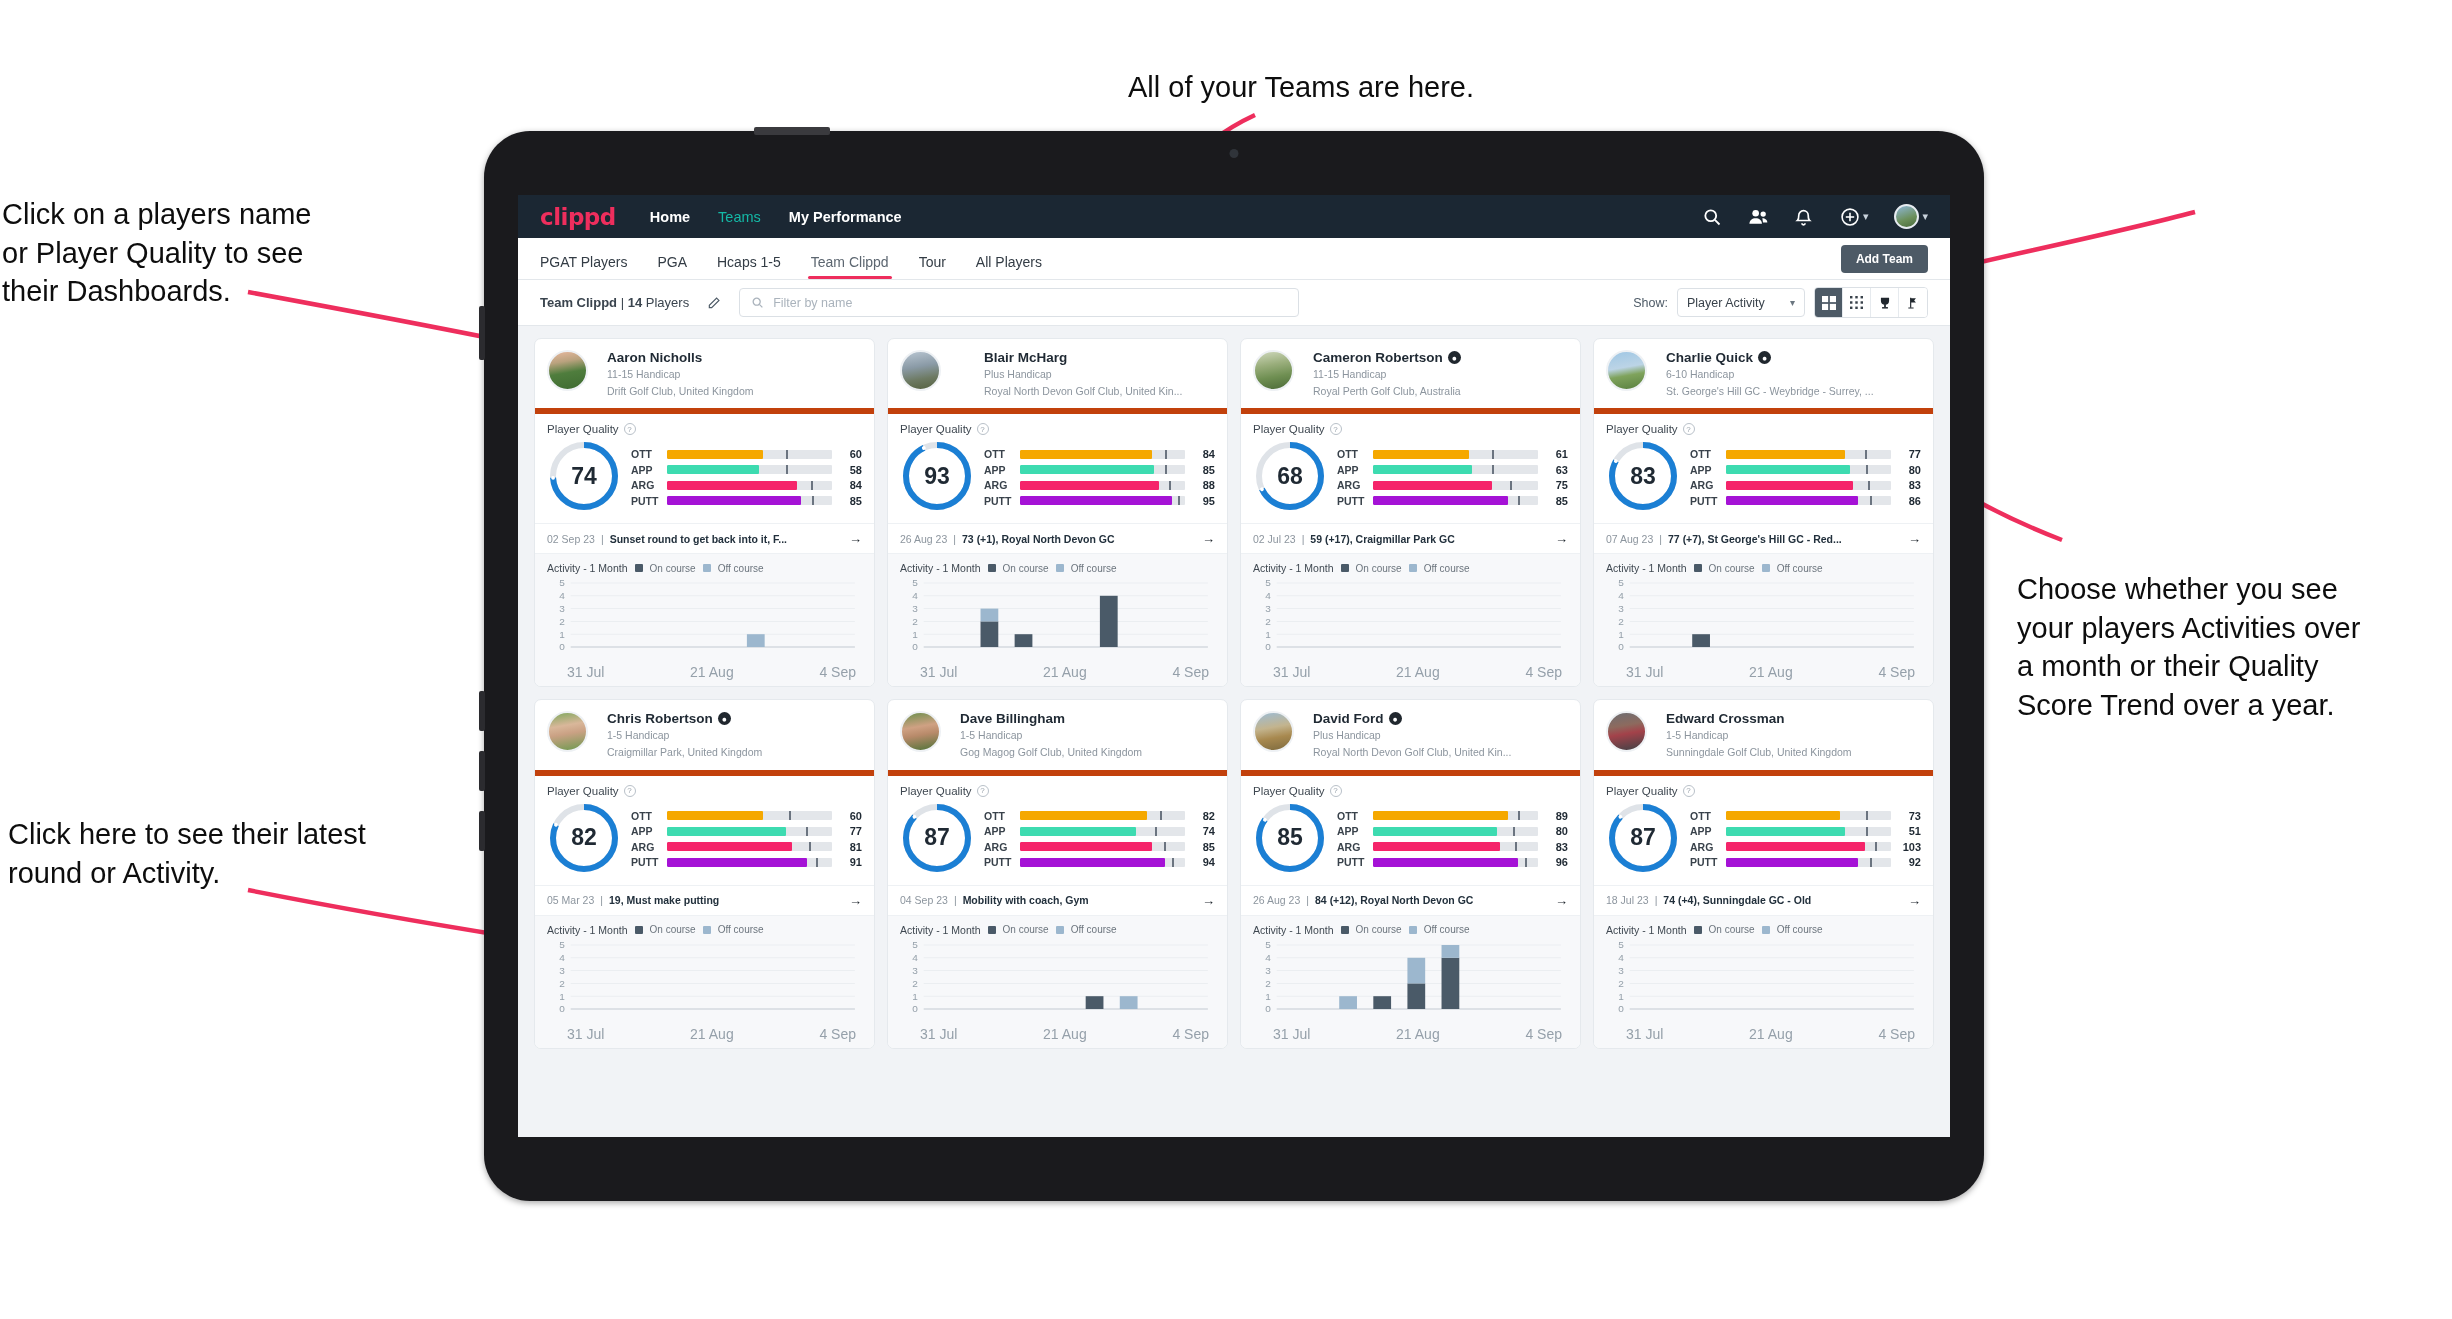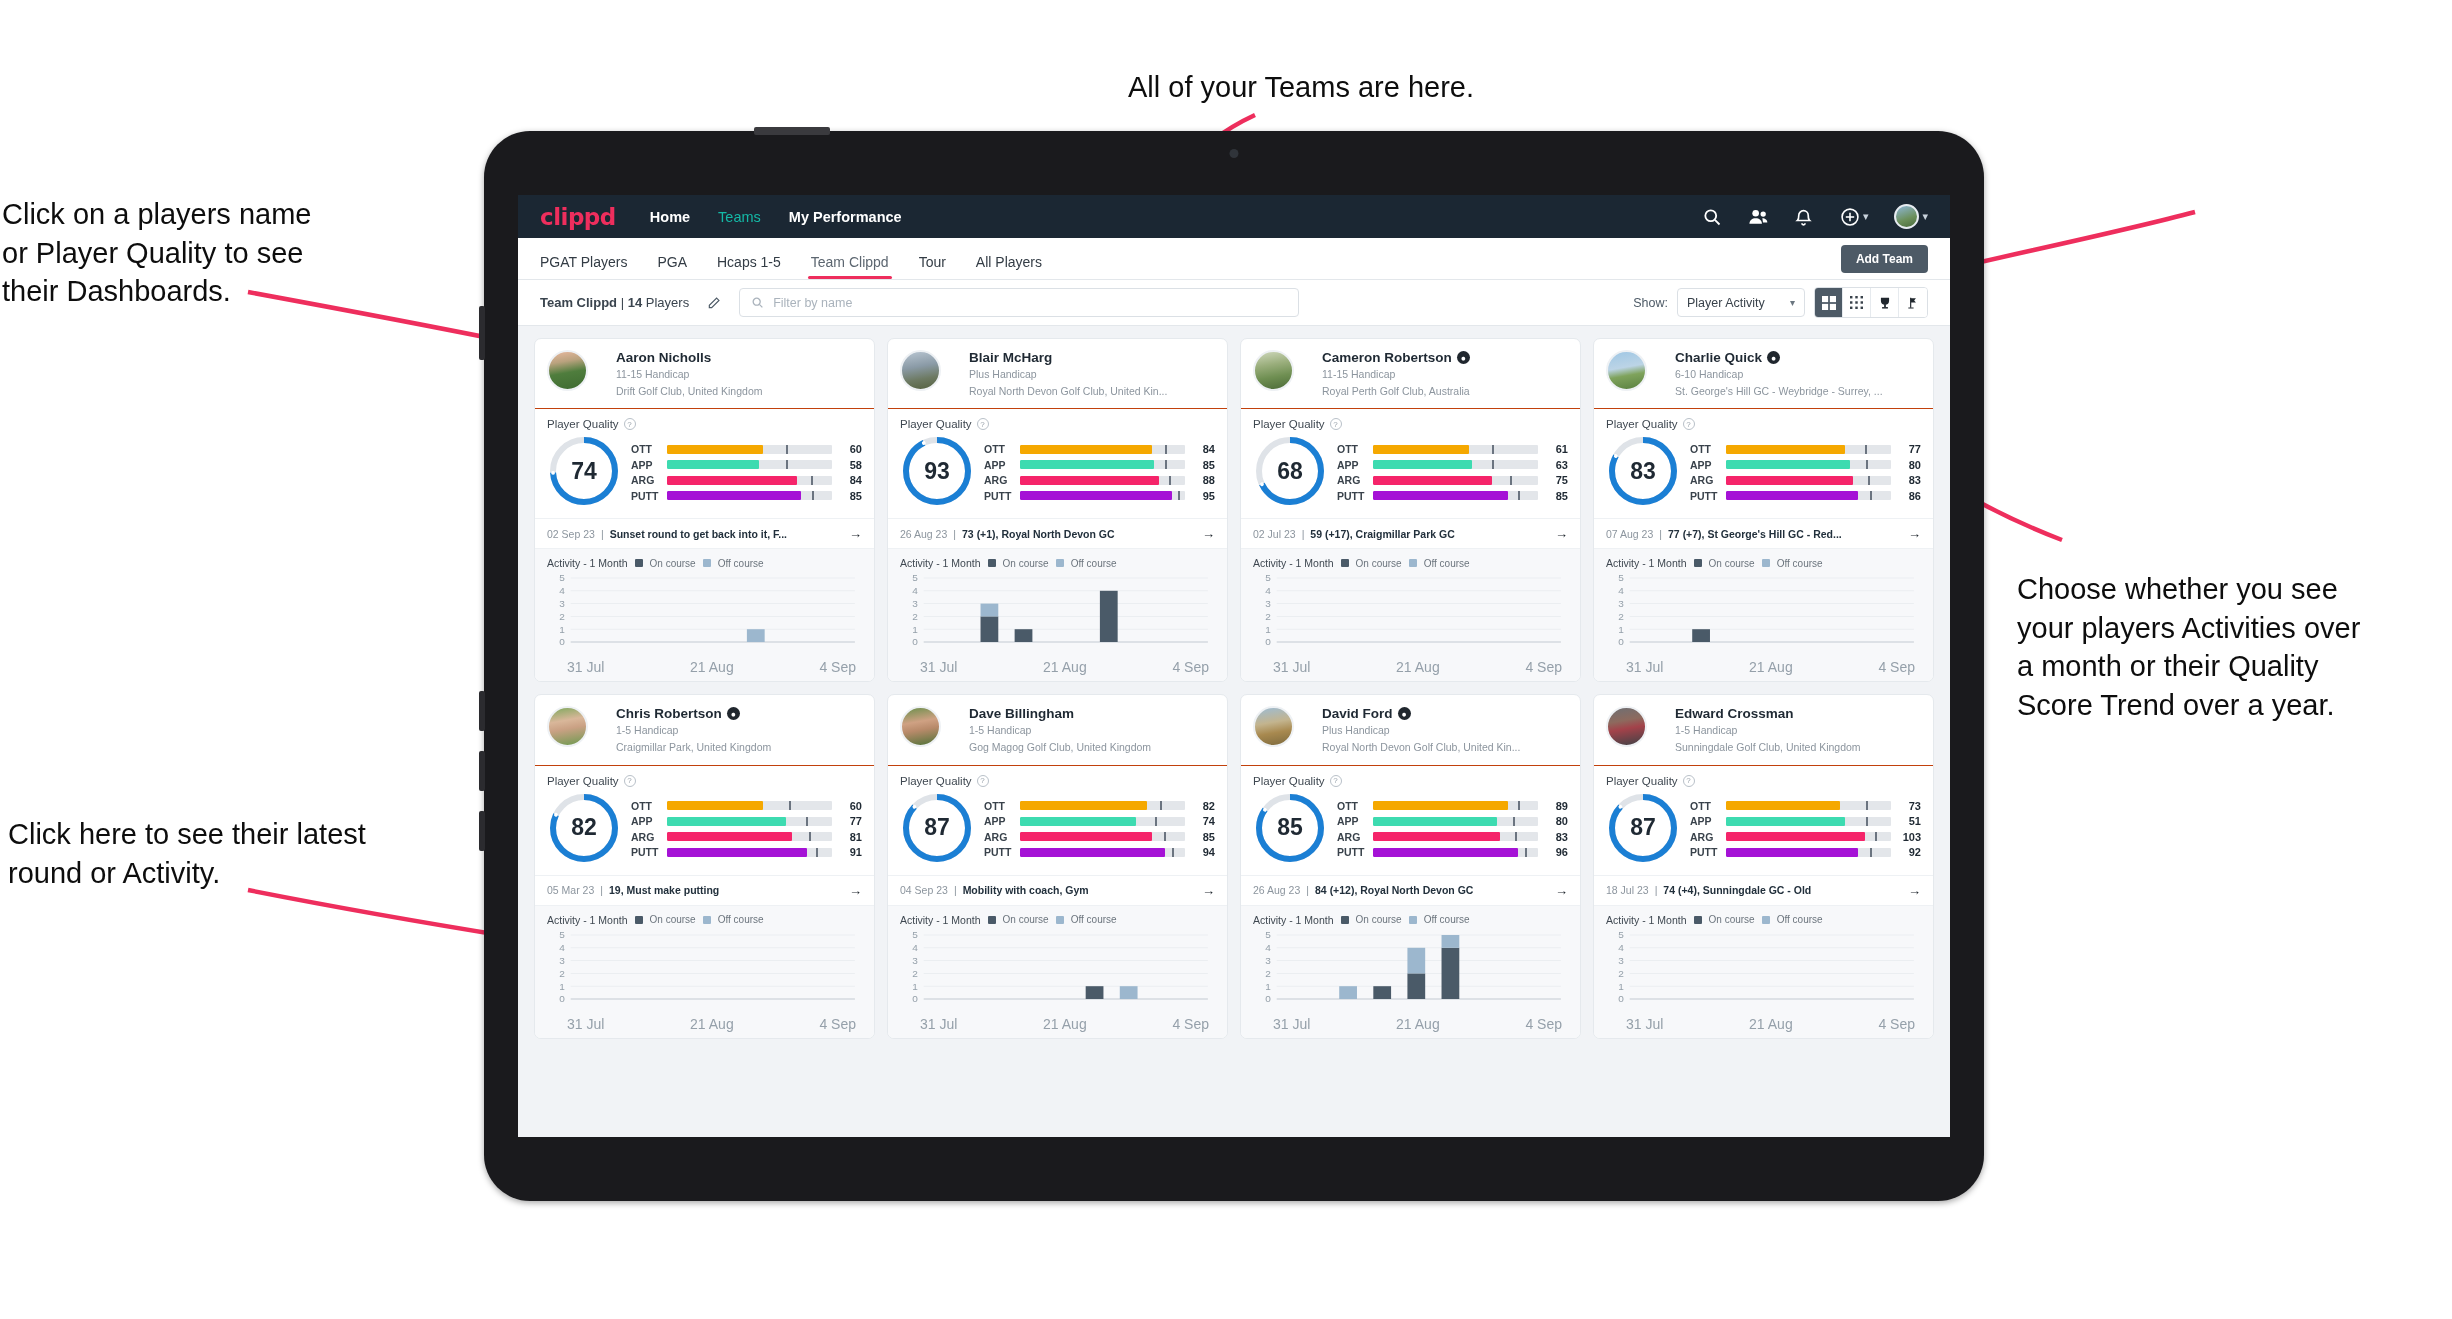--- a/index.html
+++ b/index.html
@@ -99,22 +99,22 @@
   }
   .viewtoggle { display:flex; border:1px solid #dbe0e5; border-radius:4px; overflow:hidden; }
   .vt { width:28px; height:29px; display:flex; align-items:center; justify-content:center;
         background:#fff; border-right:1px solid #e6eaee;}
   .vt:last-child{border-right:none;}
   .vt.on { background:#4d5a66; }
 
   
   .gridwrap { padding:12px 16px; display:grid; grid-template-columns:repeat(4,1fr); gap:12px; }
   .card { background:#fff; border:1px solid #e5e9ed; border-radius:7px; overflow:hidden; }
-  .cardhead { display:flex; gap:28px; padding:11px 12px 10px 12px; align-items:flex-start;
-              border-bottom:1px solid #c2410c; }
+  .cardhead { display:flex; gap:19px; padding:11px 12px 10px 12px; align-items:flex-start;
+              border-bottom:6px solid #c2410c; }
   .pavatar { width:41px; height:41px; border-radius:50%; flex:0 0 41px; border:2px solid #eef1f4; }
   .pname { font-size:13.5px; font-weight:bold; color:#1f2933; display:flex; align-items:center; gap:5px; }
   .verified { width:13px; height:13px; border-radius:50%; background:#20272e; color:#fff;
               font-size:8.5px; display:inline-flex; align-items:center; justify-content:center; }
   .pmeta { font-size:10.5px; color:#8c959e; margin-top:2px; line-height:1.4;
            white-space:nowrap; overflow:hidden; text-overflow:ellipsis; max-width:225px;}
 
   .pqrow { padding:9px 12px 2px 12px; font-size:11.5px; color:#3f4851; display:flex; align-items:center; gap:5px;}
   .qmark { width:12px; height:12px; border-radius:50%; border:1px solid #b9c1c9; color:#9aa3ac;
            font-size:8px; display:inline-flex; align-items:center; justify-content:center; }
@@ -403,21 +403,21 @@
       <div class="xlabels">
         <span>31 Jul</span>
                 <span>21 Aug</span>
                 <span>4 Sep</span>
       </div>
     </div>
           </div>
           <div class="card">
     <div class="cardhead">
       <div class="pavatar" style="background:linear-gradient(170deg,#b9c6d2 0%,#8a9aa6 40%,#6d7a63 70%,#55613f 100%)"></div>
-      <div style="min-width:0;flex:1;">
+      <div style="min-width:0;flex:1;margin-left:24px;">
         <div class="pname">
           <span>Blair McHarg</span>
 
         </div>
         <div class="pmeta">Plus Handicap</div>
         <div class="pmeta">Royal North Devon Golf Club, United Kin...</div>
       </div>
     </div>
 
     <div class="pqrow">

